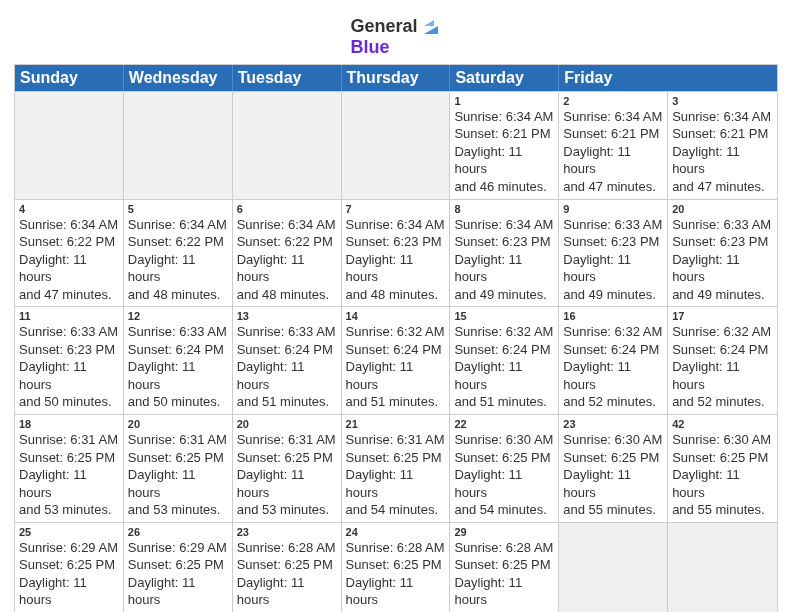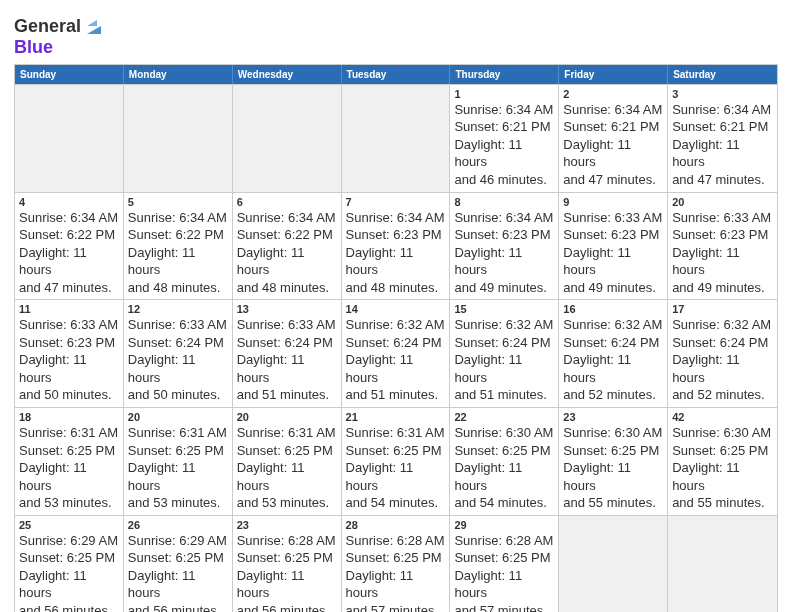--- a/index.html
+++ b/index.html
@@ -13,21 +13,21 @@
     .page {
       width: 792px;
       height: 612px;
       padding: 12px 14px 10px 14px;
       display: flex;
       flex-direction: column;
     }
     .header {
       display: flex;
       align-items: flex-start;
-      justify-content: flex-start;
+      justify-content: center;
       margin-bottom: 6px;
     }
     .logo {
       display: flex;
       align-items: center;
       margin-top: 4px;
     }
     .logo-text {
       font-size: 18px;
       font-weight: bold;
@@ -59,21 +59,21 @@
       flex-direction: column;
       border: 1px solid #ccc;
     }
     .cal-header {
       display: grid;
       grid-template-columns: repeat(7, 1fr);
       background: #2a6db5;
     }
     .cal-header-cell {
       color: #fff;
-      font-size: 10px;
+      font-size: 16px;
       font-weight: bold;
       padding: 4px 5px;
       border-right: 1px solid #4a8ed0;
       text-align: left;
     }
     .cal-header-cell:last-child { border-right: none; }
     .cal-body {
       flex: 1;
       display: flex;
       flex-direction: column;
@@ -128,26 +128,25 @@
     </div>
     <div class="title-block">
       <div class="main-title"></div>
       <div class="sub-title"></div>
     </div>
   </div>
 
   <div class="calendar">
     <div class="cal-header">
     <div class="cal-header-cell">Sunday</div>
-        <div class="cal-header-cell">Monday</div>
         <div class="cal-header-cell">Wednesday</div>
         <div class="cal-header-cell">Tuesday</div>
         <div class="cal-header-cell">Thursday</div>
+        <div class="cal-header-cell">Saturday</div>
         <div class="cal-header-cell">Friday</div>
-        <div class="cal-header-cell">Saturday</div>
       </div>
     <div class="cal-body">
     <div class="cal-row">
           <div class="cal-cell shaded empty"></div>
           <div class="cal-cell shaded empty"></div>
           <div class="cal-cell shaded empty"></div>
           <div class="cal-cell shaded empty"></div>
           <div class="cal-cell">
             <span class="day-num">1</span>
             <div class="cell-info" style="white-space: pre-line;">Sunrise: 6:34 AM
@@ -339,21 +338,21 @@
 and 56 minutes.</div>
           </div>
           <div class="cal-cell">
             <span class="day-num">23</span>
             <div class="cell-info" style="white-space: pre-line;">Sunrise: 6:28 AM
 Sunset: 6:25 PM
 Daylight: 11 hours
 and 56 minutes.</div>
           </div>
           <div class="cal-cell">
-            <span class="day-num">28</span>
+            <span class="day-num">24</span>
             <div class="cell-info" style="white-space: pre-line;">Sunrise: 6:28 AM
 Sunset: 6:25 PM
 Daylight: 11 hours
 and 57 minutes.</div>
           </div>
           <div class="cal-cell">
             <span class="day-num">29</span>
             <div class="cell-info" style="white-space: pre-line;">Sunrise: 6:28 AM
 Sunset: 6:25 PM
 Daylight: 11 hours

